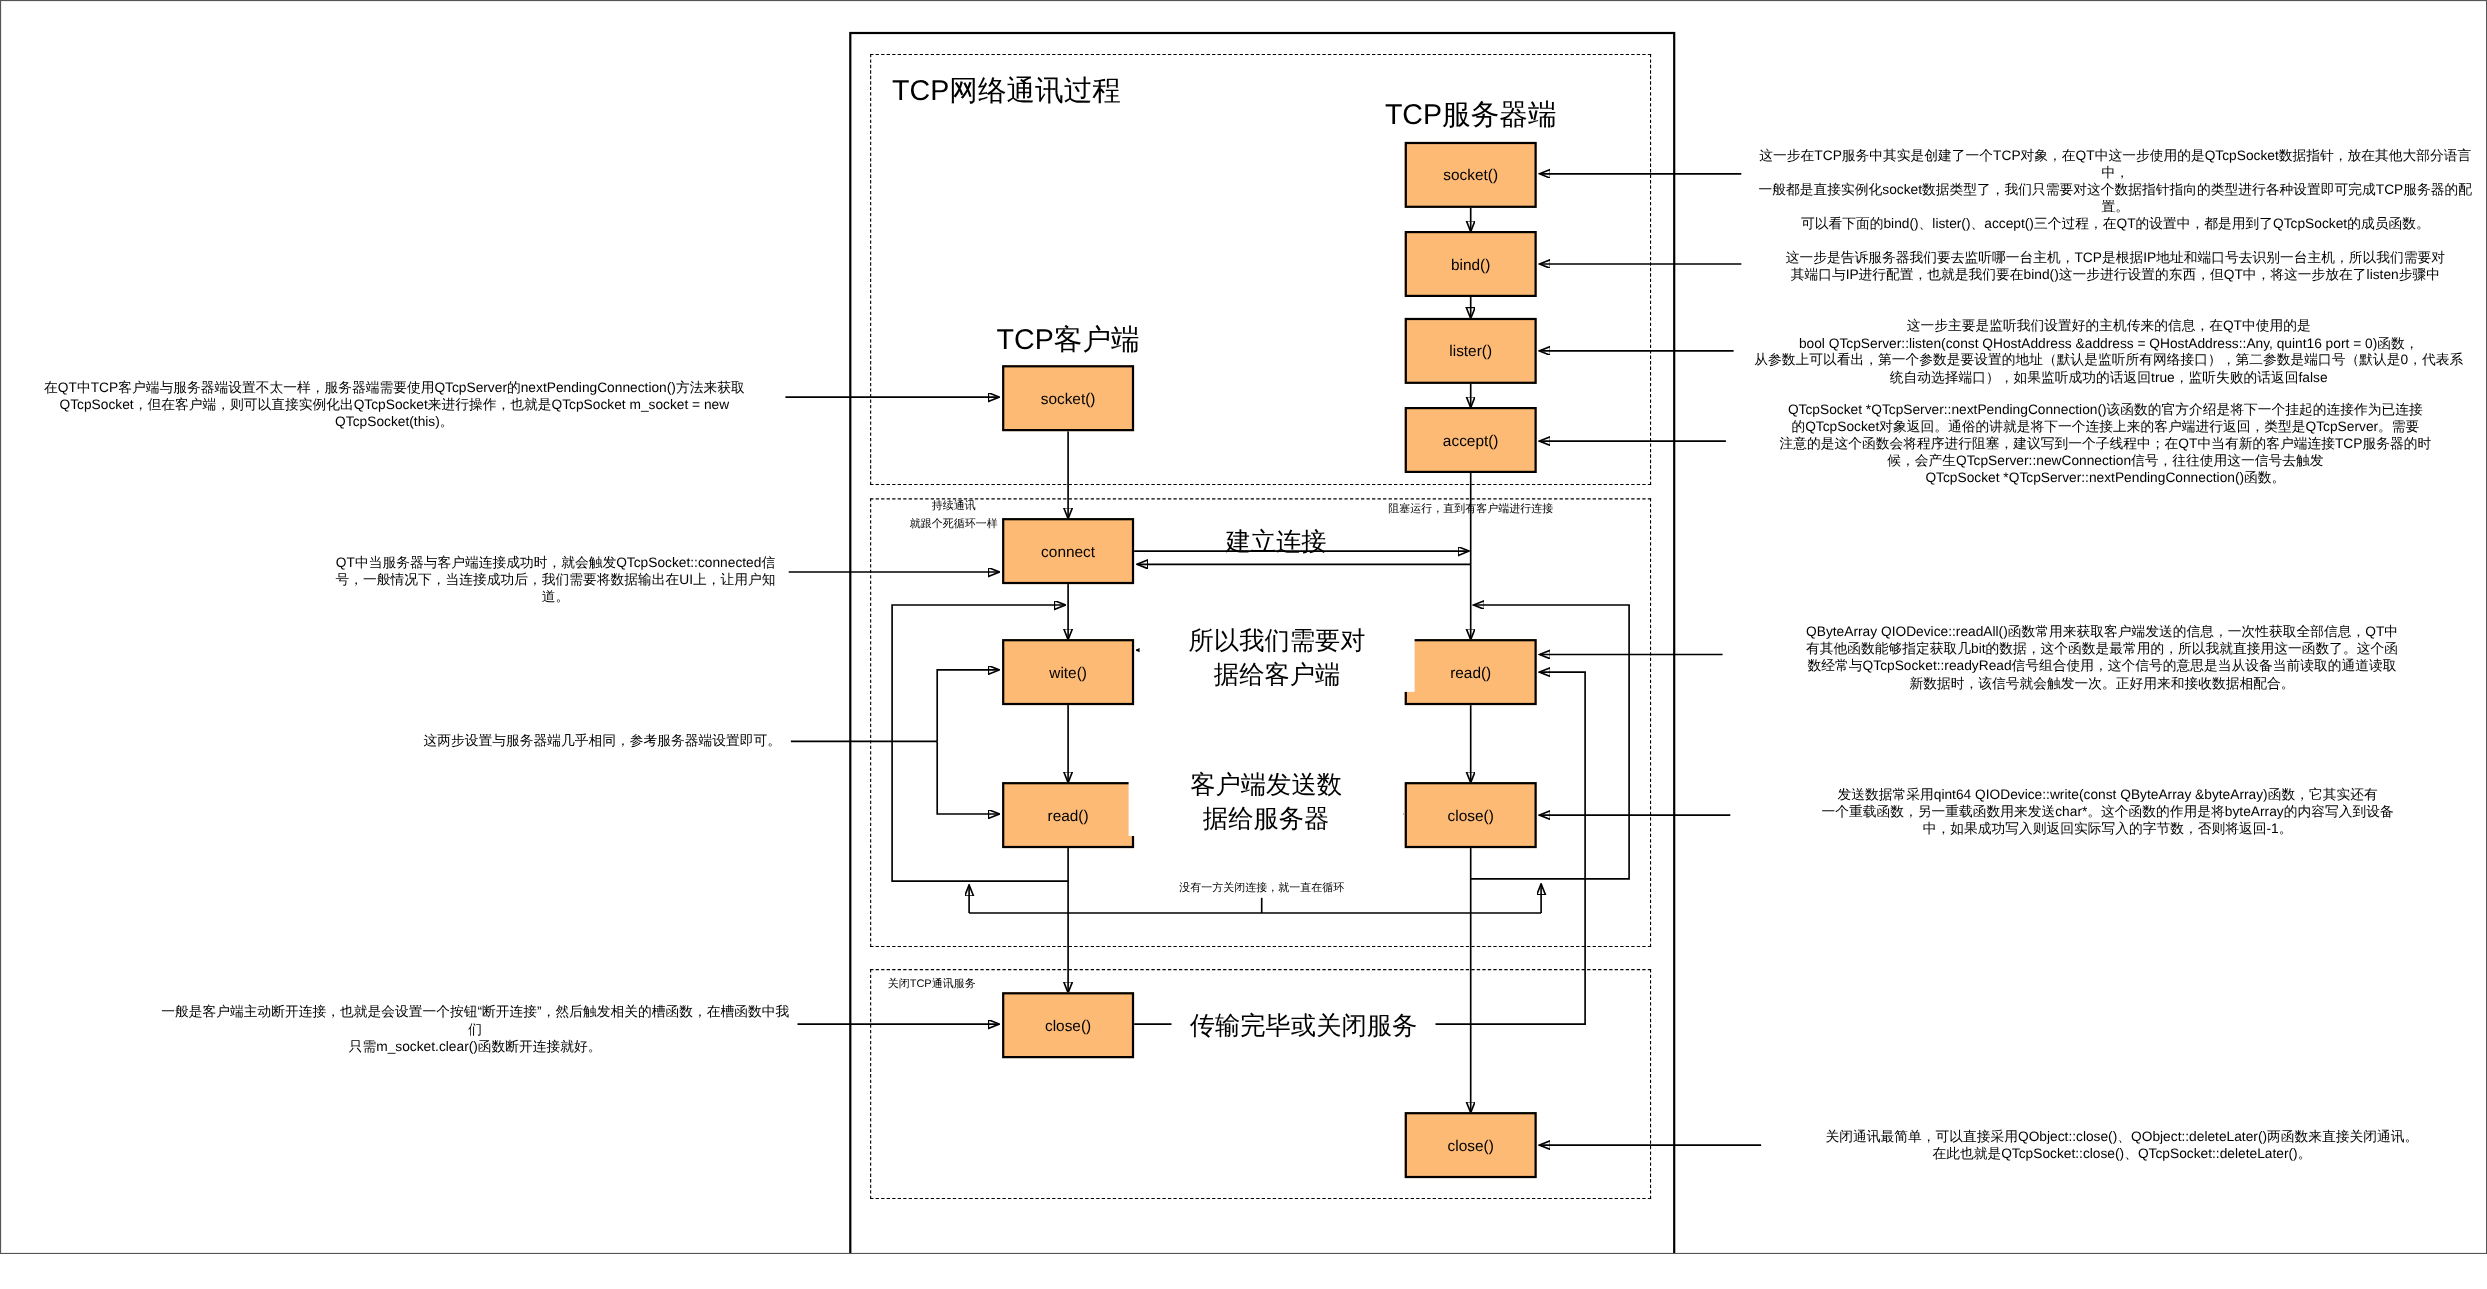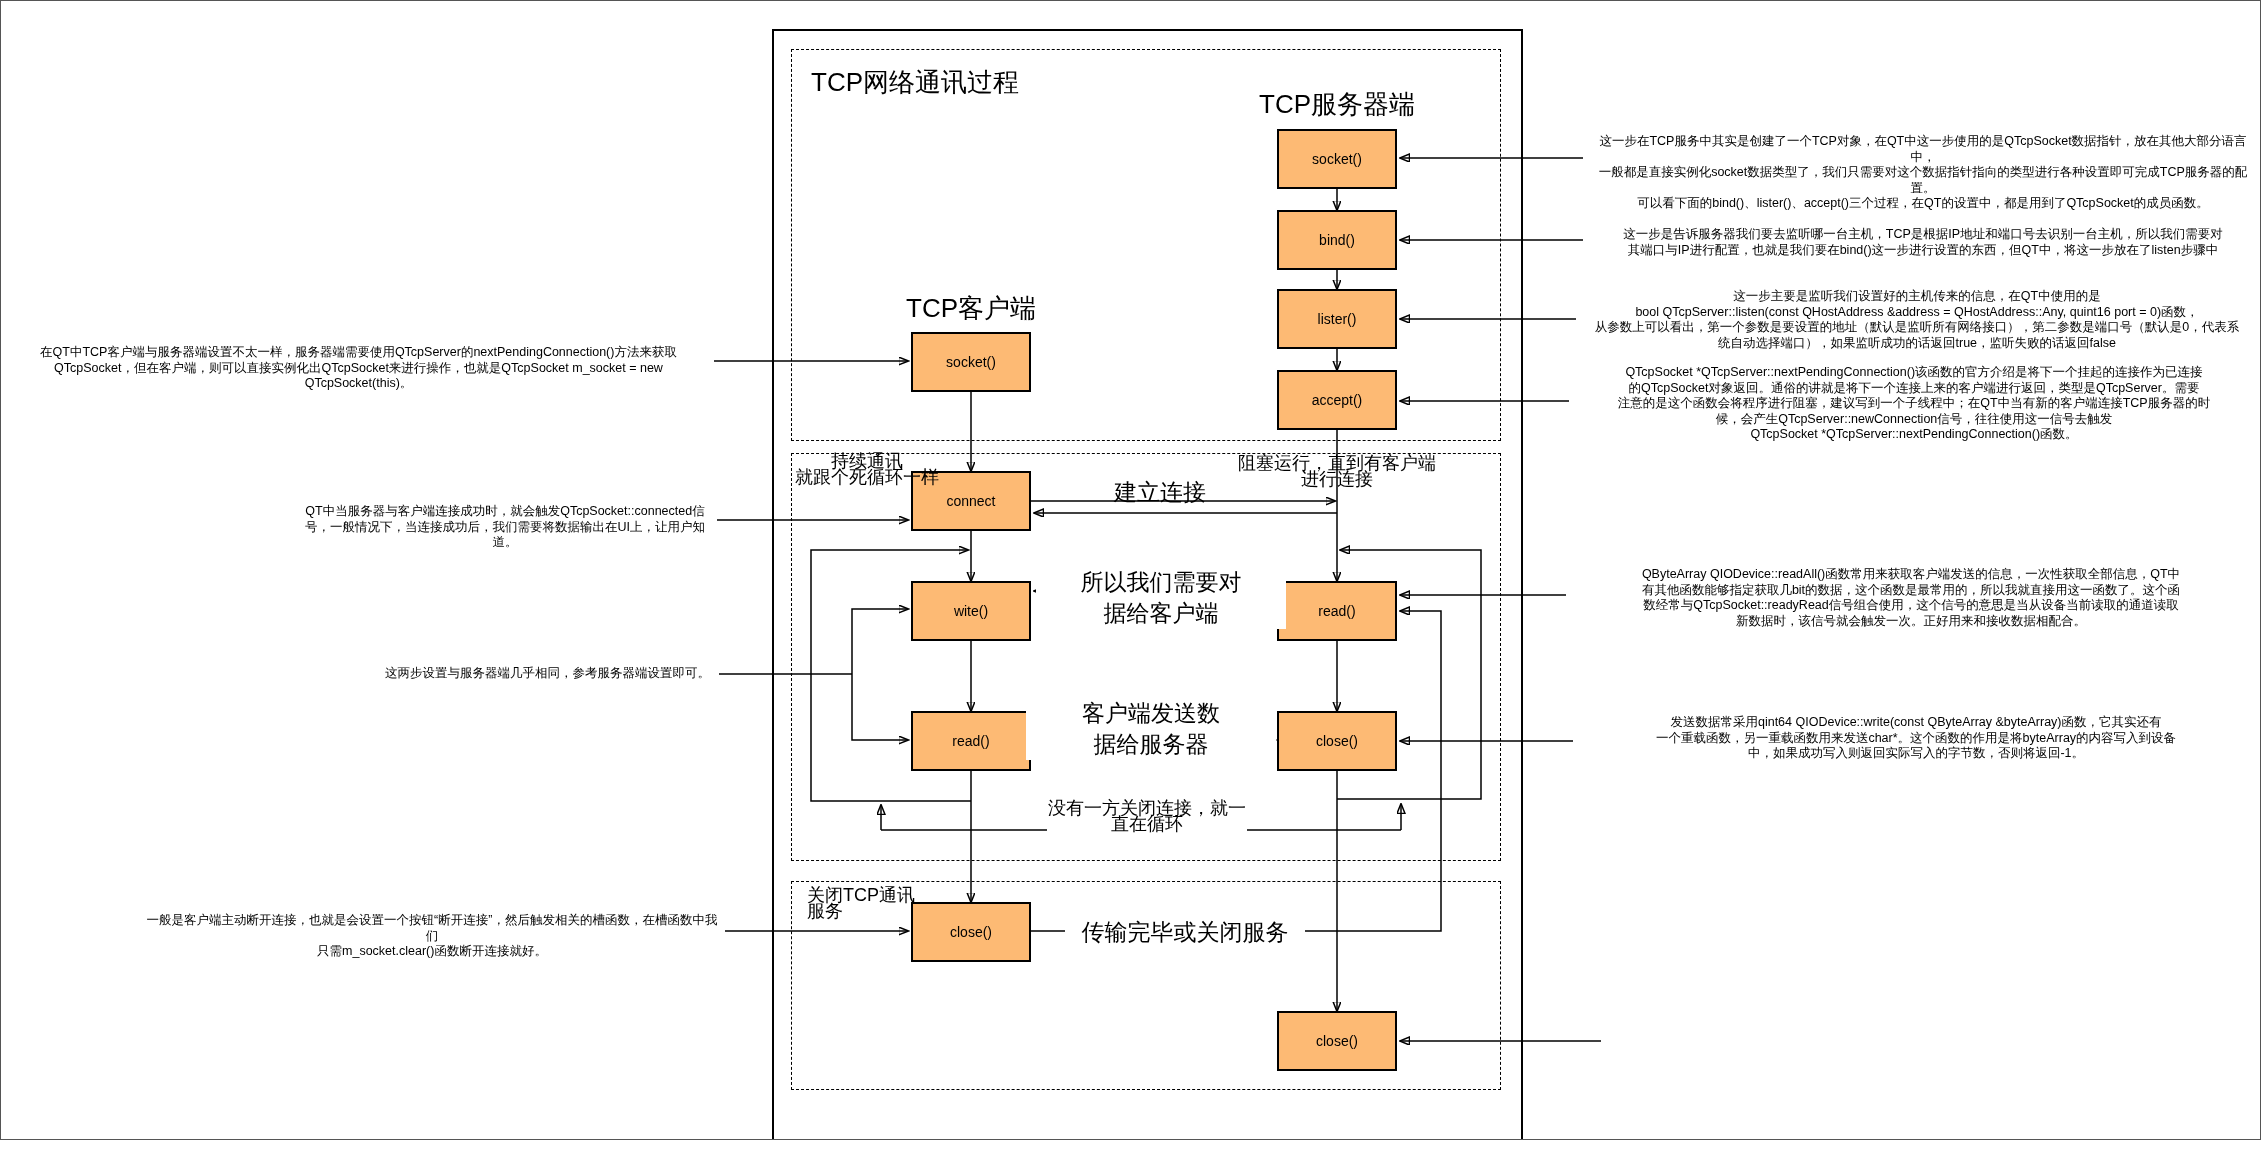--- a/index.html
+++ b/index.html
@@ -12,21 +12,21 @@
   .frame-solid{border:2px solid #000;background:transparent;z-index:1;}
   .frame-dash{border:1.5px dashed #000;background:transparent;z-index:1;}
   .flowbox{
     border:2px solid #000;background:#fdba74;z-index:3;
     display:flex;align-items:center;justify-content:center;
     font-size:14px;white-space:nowrap;
   }
   .heading{font-size:26px;z-index:3;text-align:center;white-space:nowrap;}
   .biglabel{font-size:23px;line-height:31px;text-align:center;z-index:4;white-space:pre-line;}
   .bigbg{background:#fff;}
-  .smalllabel{font-size:18px;line-height:16px;text-align:center;z-index:4;white-space:pre-line;}
+  .smalllabel{font-size:10px;line-height:16px;text-align:center;z-index:4;white-space:pre-line;}
   .ann{font-size:12.5px;line-height:15.5px;text-align:center;z-index:3;white-space:pre-line;}
   .watermark{font-size:16px;color:#6d28d9;z-index:5;text-align:center;white-space:nowrap;}
   svg.wires{position:absolute;left:0;top:0;z-index:2;pointer-events:none;}
   svg.wires line, svg.wires path{stroke:#000;stroke-width:1.5;fill:none;}
 </style>
 </head>
 <body>
 
 <div class="canvas">
 
@@ -164,16 +164,18 @@
 注意的是这个函数会将程序进行阻塞，建议写到一个子线程中；在QT中当有新的客户端连接TCP服务器的时
 候，会产生QTcpServer::newConnection信号，往往使用这一信号去触发
 QTcpSocket *QTcpServer::nextPendingConnection()函数。</div>
   <div class="abs ann" style="left:1565px;top:566px;width:690px;">QByteArray QIODevice::readAll()函数常用来获取客户端发送的信息，一次性获取全部信息，QT中
 有其他函数能够指定获取几bit的数据，这个函数是最常用的，所以我就直接用这一函数了。这个函
 数经常与QTcpSocket::readyRead信号组合使用，这个信号的意思是当从设备当前读取的通道读取
 新数据时，该信号就会触发一次。正好用来和接收数据相配合。</div>
   <div class="abs ann" style="left:1575px;top:714px;width:680px;">发送数据常采用qint64 QIODevice::write(const QByteArray &amp;byteArray)函数，它其实还有
 一个重载函数，另一重载函数用来发送char*。这个函数的作用是将byteArray的内容写入到设备
 中，如果成功写入则返回实际写入的字节数，否则将返回-1。</div>
+  <div class="abs ann" style="left:1598px;top:1025px;width:660px;">关闭通讯最简单，可以直接采用QObject::close()、QObject::deleteLater()两函数来直接关闭通讯。
+在此也就是QTcpSocket::close()、QTcpSocket::deleteLater()。</div>
 
   <div class="abs watermark" style="right:9px;top:1138px;">CSDN @m0_55174167</div>
 
 </div>
 
 </body></html>

